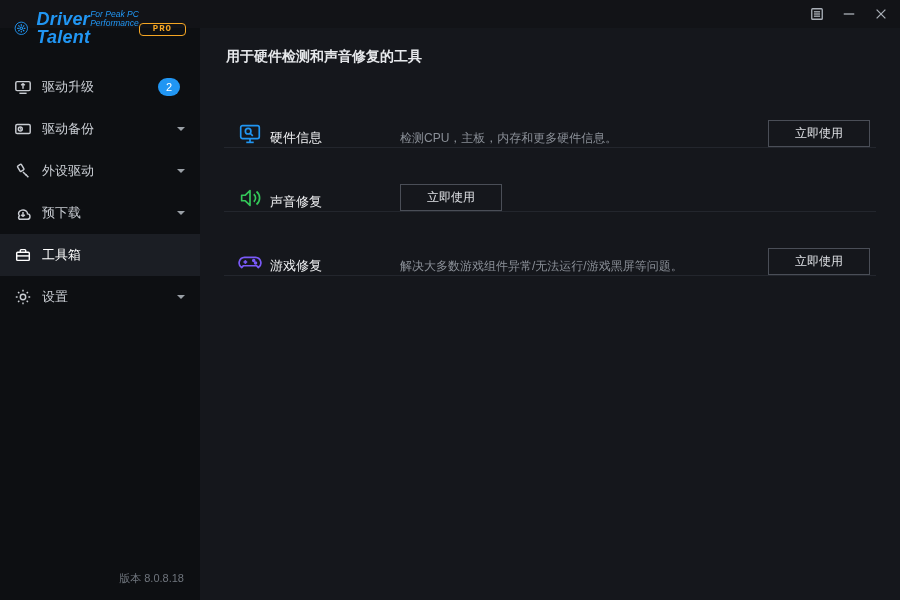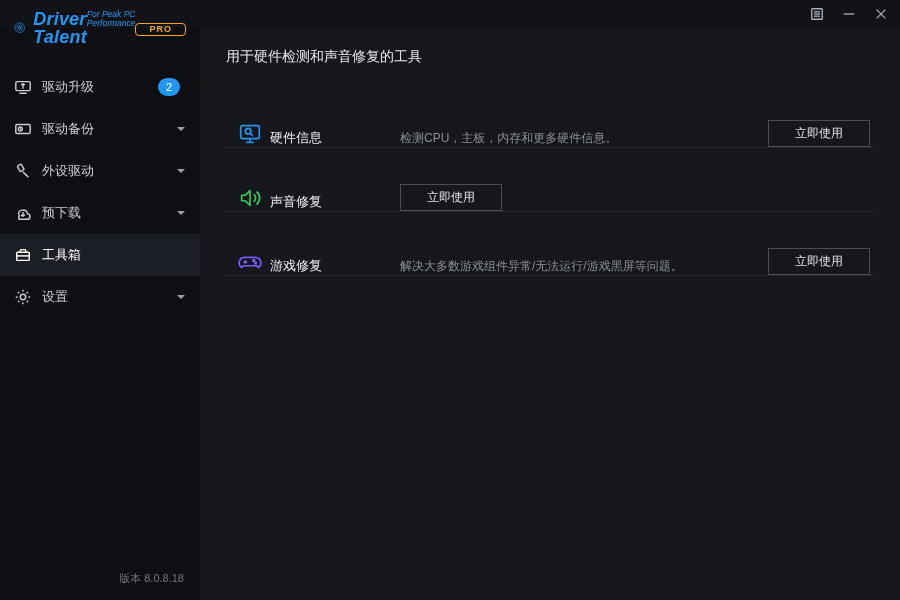--- a/index.html
+++ b/index.html
@@ -67,20 +67,21 @@
   .logo-text .pro {
     margin-top: 2px;
     font-size: 9px;
     font-weight: 700;
     color: #f5a623;
     border: 1px solid #f5a623;
     border-radius: 4px;
     padding: 1px 13px;
     align-self: center;
     letter-spacing: 1px;
+    font-family: Liberation Mono, monospace;
   }
   .nav {
     display: flex; flex-direction: column;
     margin-top: 6px;
   }
   .nav-item {
     height: 42px;
     display: flex;
     align-items: center;
     padding: 0 14px 0 14px;
@@ -124,21 +125,21 @@
   .main {
     flex: 1;
     background: #15171c;
     padding: 20px 24px 20px 24px;
     display: flex;
     flex-direction: column;
   }
   .main-title {
     font-size: 14px;
     color: #e6e8eb;
-    font-weight: 400;
+    font-weight: 700;
     margin: 0px 0 18px 2px;
   }
   .tool-row {
     height: 64px;
     border-bottom: 1px solid #23262d;
     display: flex;
     align-items: flex-end;
     padding: 0 6px 0 6px;
   }
   .tool-row:last-of-type { border-bottom: 1px solid #23262d; }

